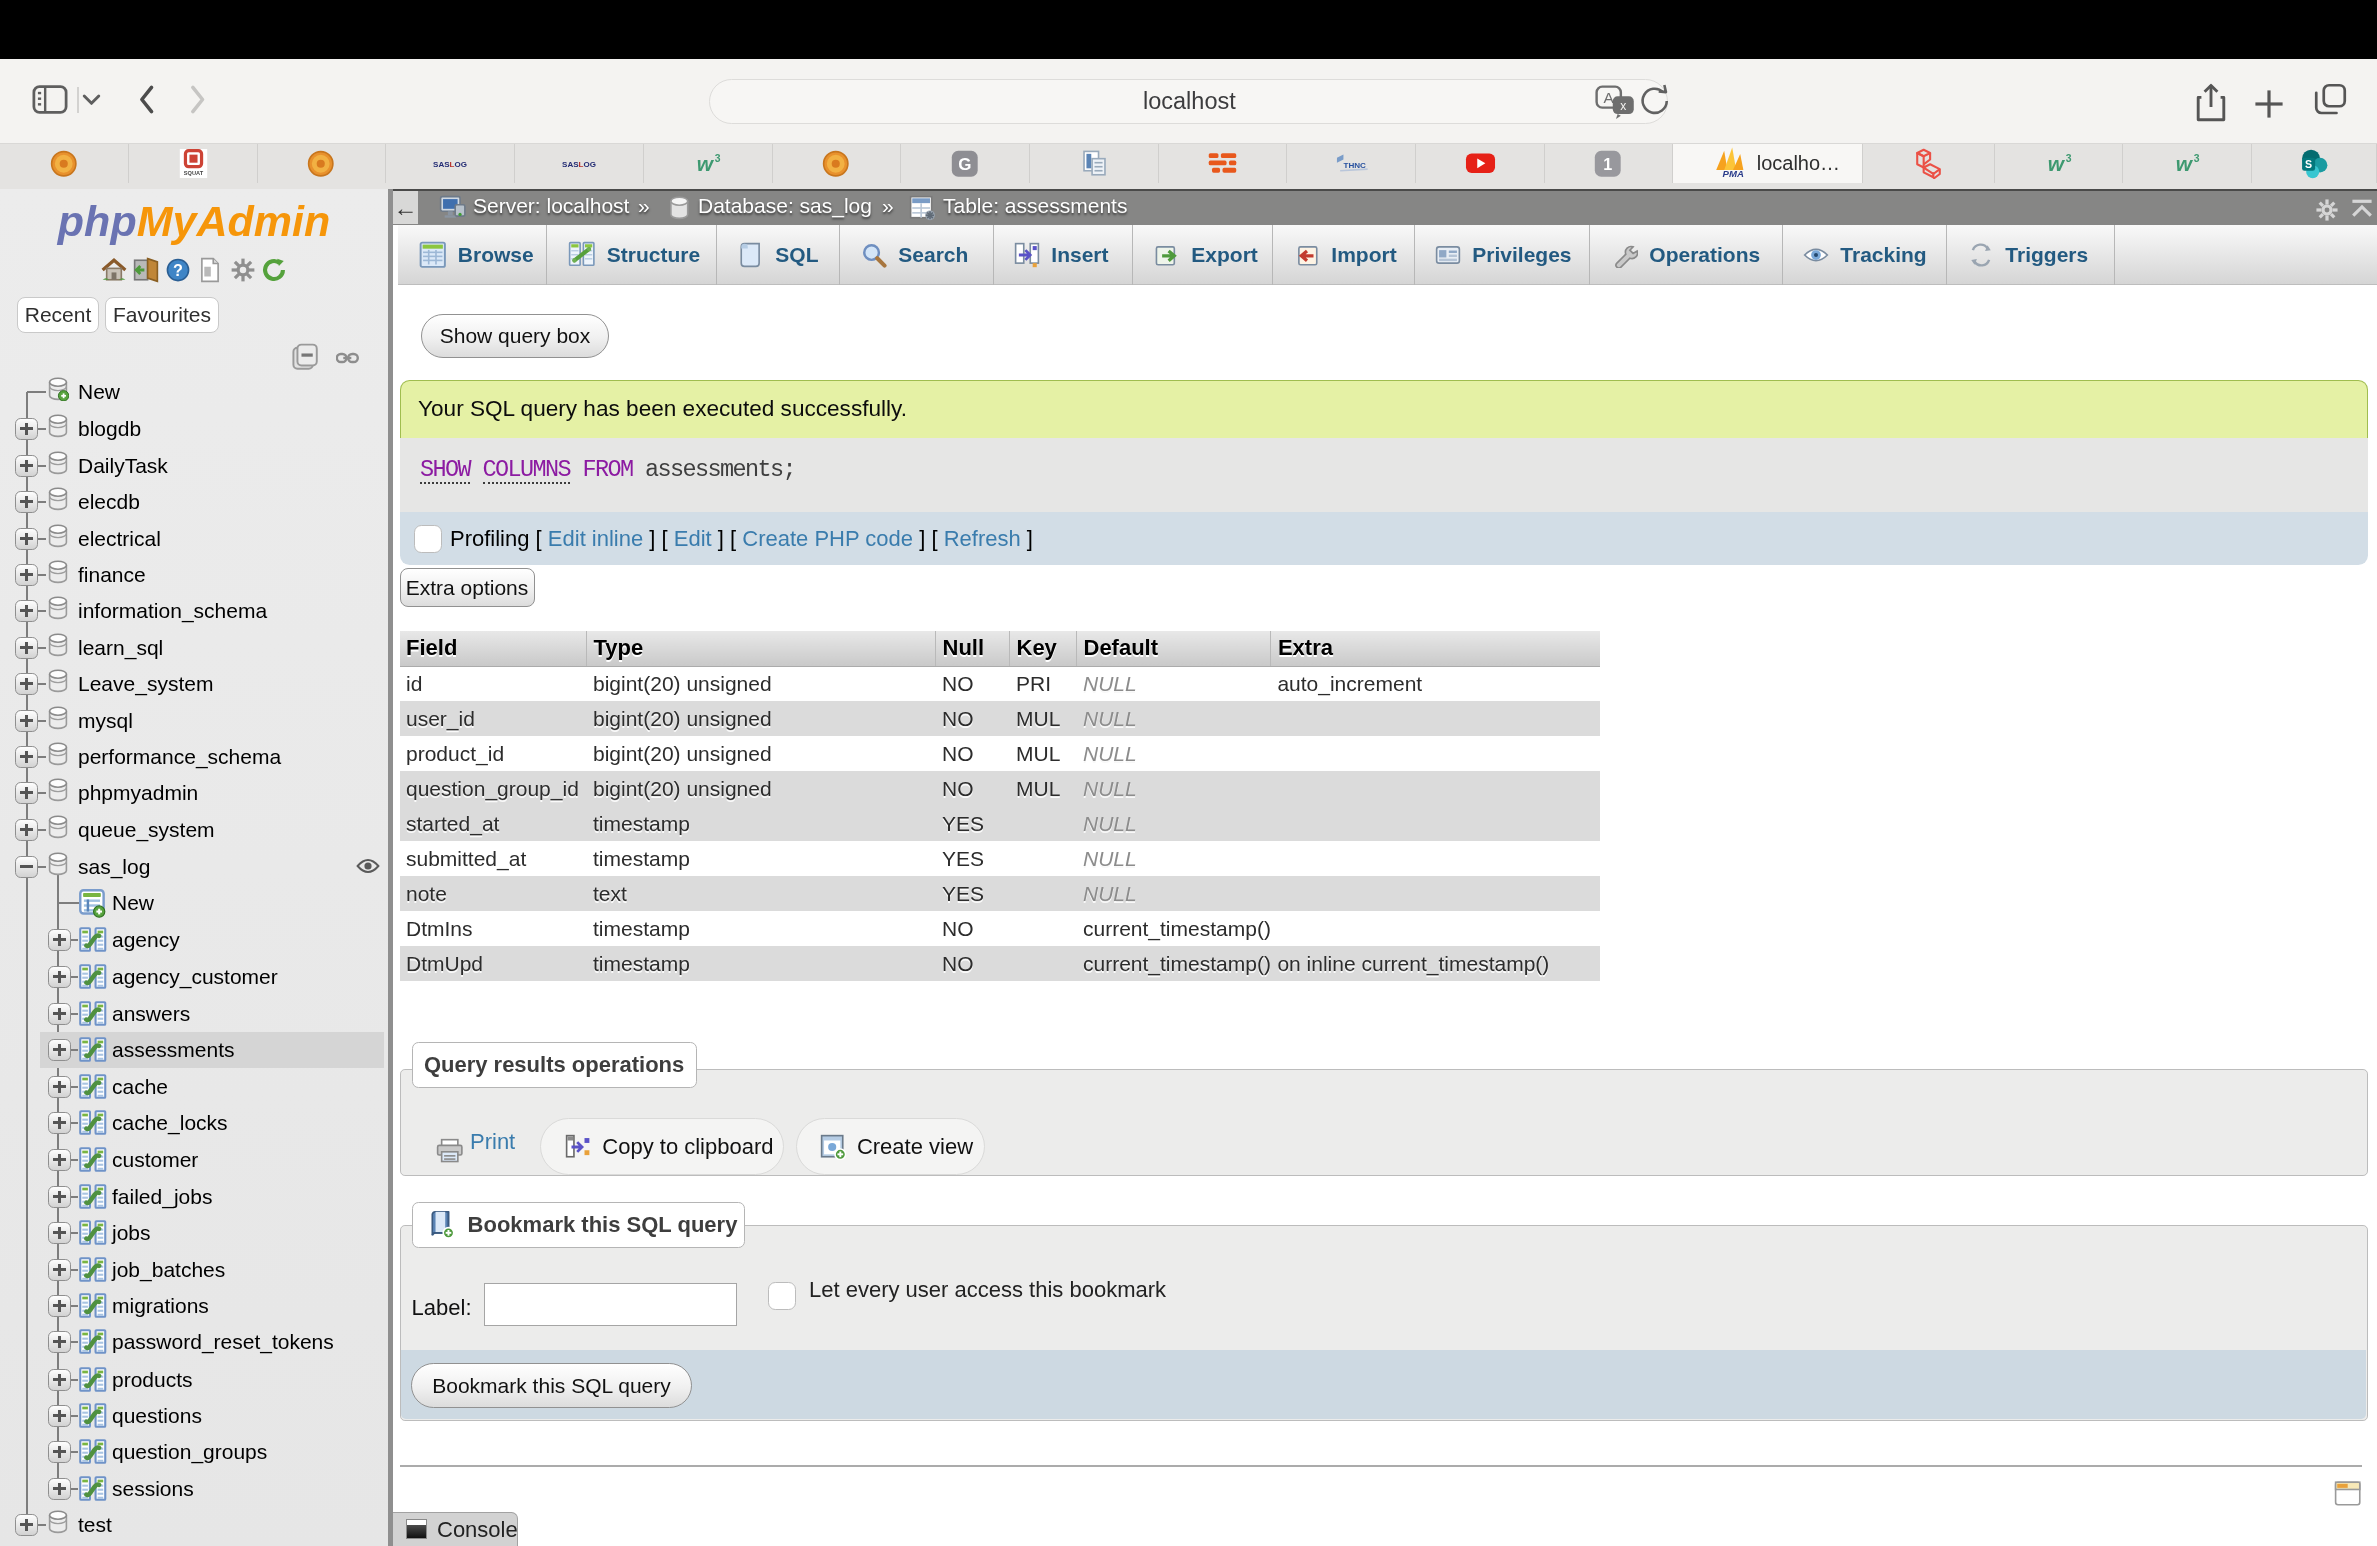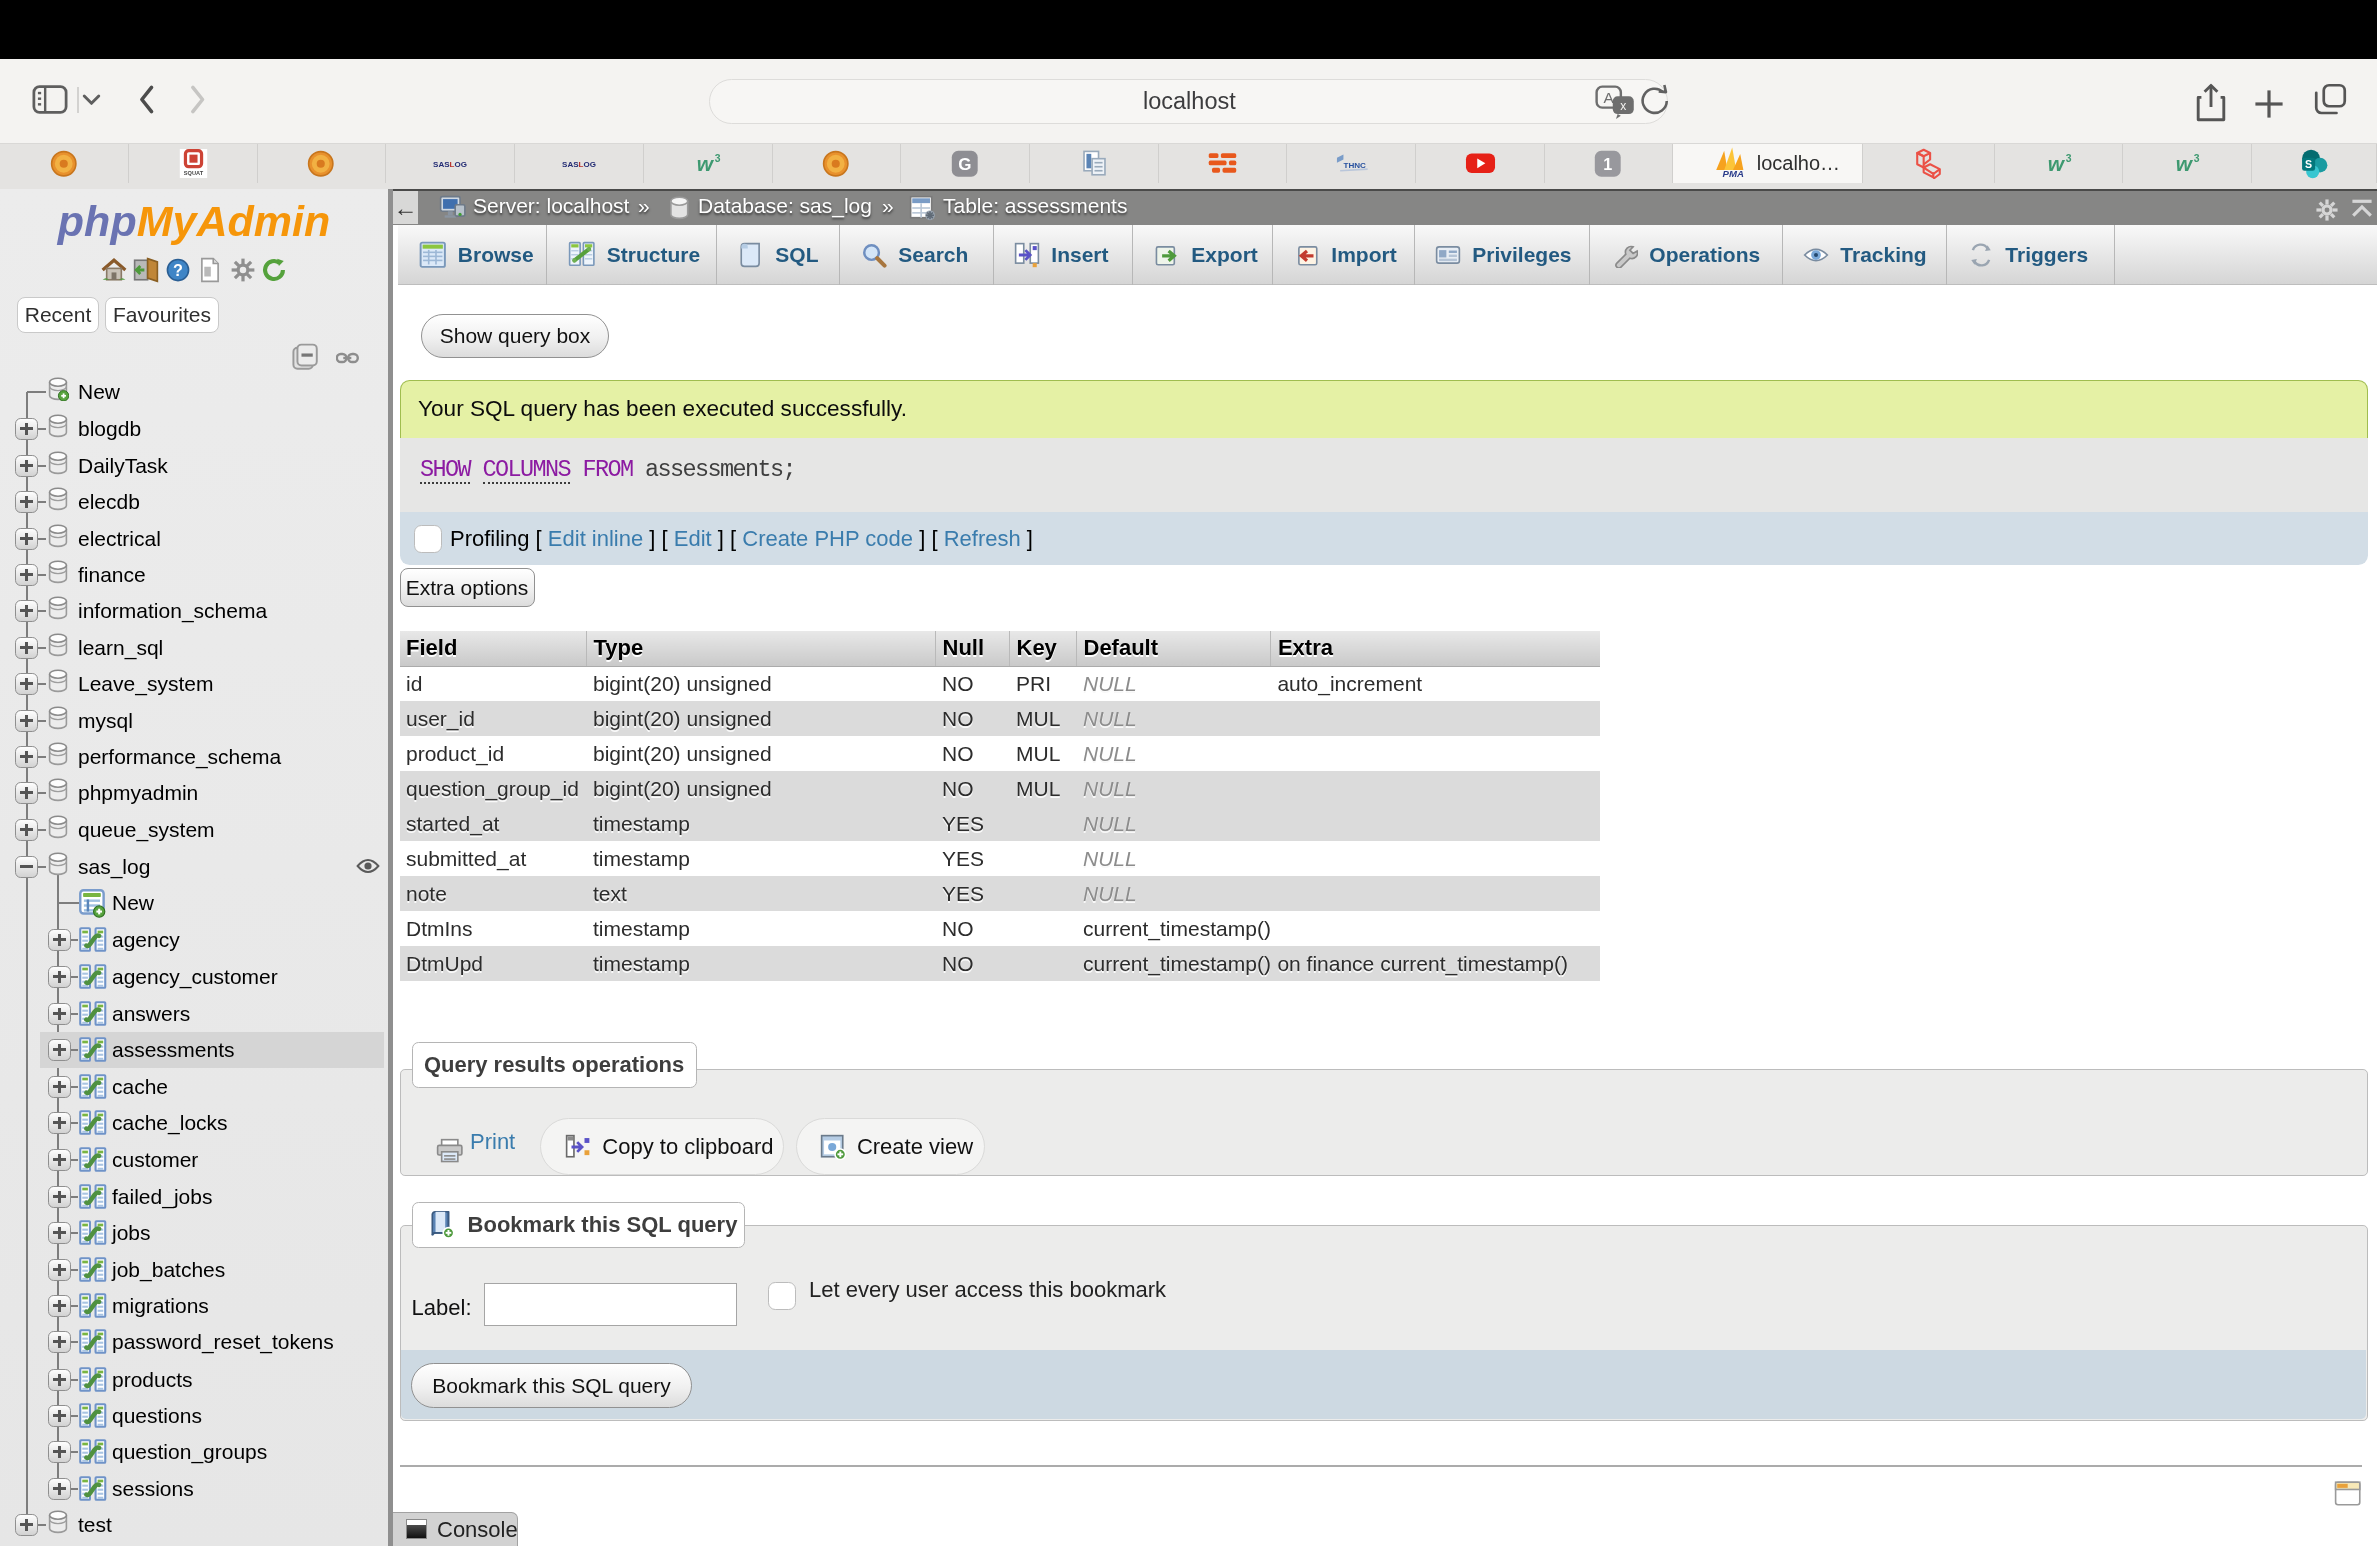--- a/index.html
+++ b/index.html
@@ -1060,21 +1060,21 @@
             <td></td>
             <td>current_timestamp()</td>
             <td></td>
           </tr>
 <tr class="odd">
             <td>DtmUpd</td>
             <td>timestamp</td>
             <td>NO</td>
             <td></td>
             <td>current_timestamp()</td>
-            <td>on finance current_timestamp()</td>
+            <td>on inline current_timestamp()</td>
           </tr>
 </tbody>
       </table>
 <div class="fs" style="left:6.5px;top:880px;width:1968px;height:107px"></div>
 <div class="legend" style="left:18.6px;top:853px;width:285px;height:46px;justify-content:center">Query results operations</div>
 <div class="abs" style="left:43px;top:949px"><svg width="27.5" height="26" viewBox="0 0 34 32">
           <rect x="7" y="2" width="20" height="8" fill="#fff" stroke="#8a8a8a" stroke-width="2"></rect>
           <rect x="2" y="9" width="30" height="12" rx="2" fill="#c9c9c9" stroke="#8a8a8a" stroke-width="2"></rect>
           <rect x="7" y="17" width="20" height="12" fill="#dce9f8" stroke="#8a8a8a" stroke-width="2"></rect>
           <line x1="10" y1="22" x2="24" y2="22" stroke="#8a8a8a" stroke-width="2"></line>

